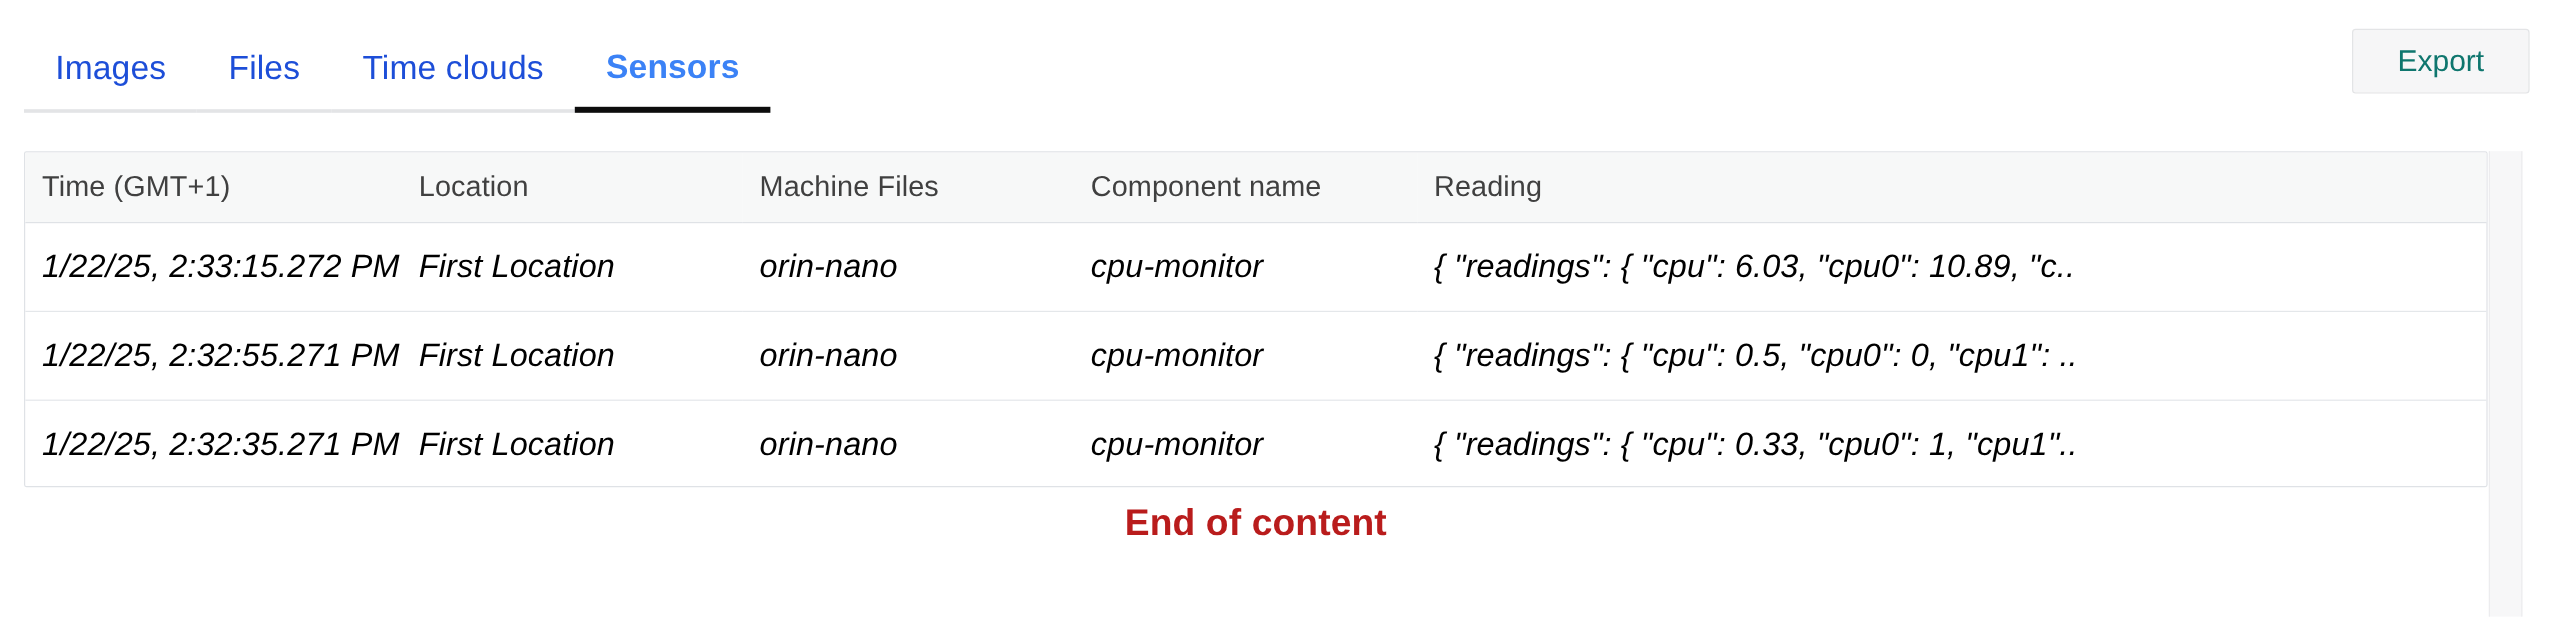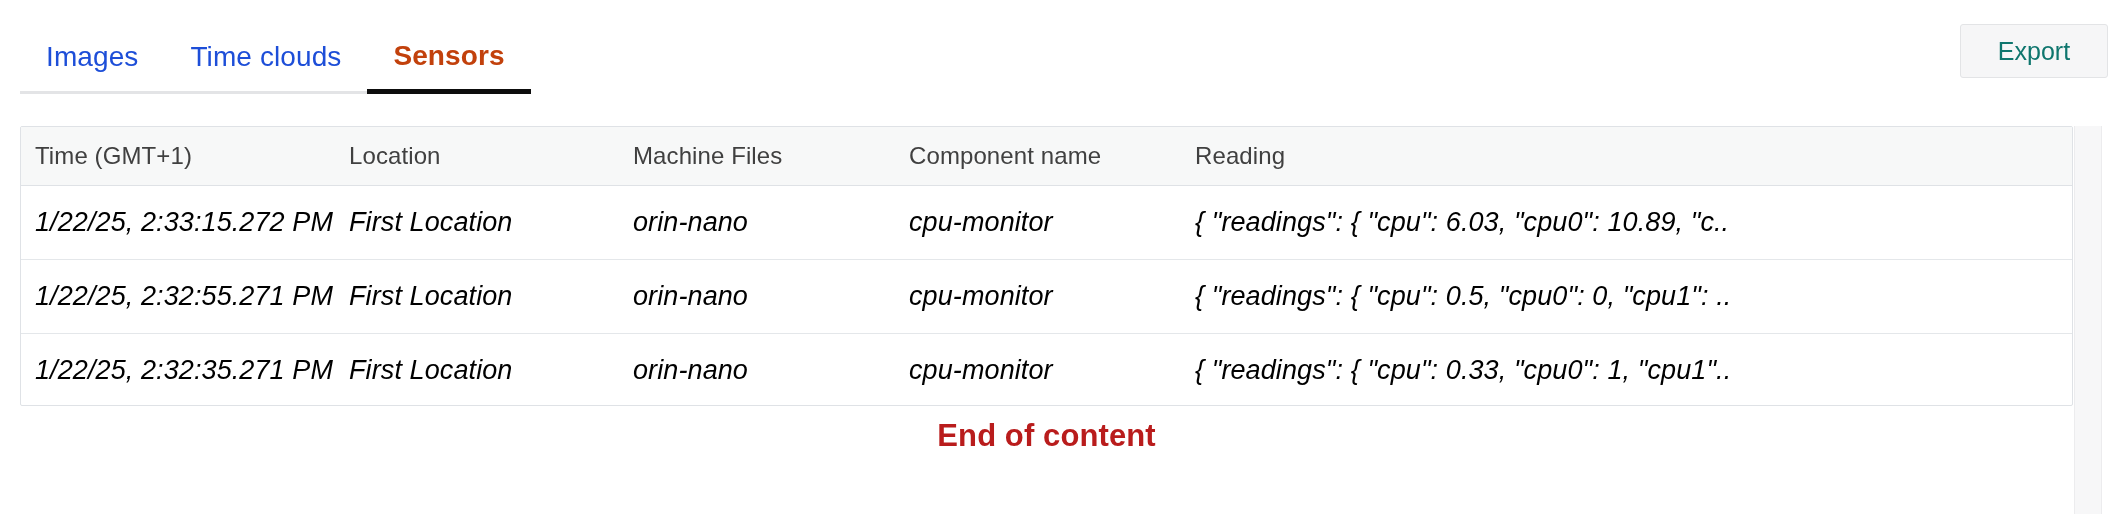--- a/index.html
+++ b/index.html
@@ -45,21 +45,21 @@
     font-size: 28px;
     line-height: 1;
     color: #1d4ed8;
     letter-spacing: 0.1px;
     border-bottom: 3px solid #e3e4e6;
     cursor: pointer;
     white-space: nowrap;
     user-select: none;
   }
   .tab.active {
-    color: #c2410c;
+    color: #3b82f6;
     font-weight: bold;
     border-bottom: 5px solid #0d0d0d;
   }
 
   
   .export-btn {
     position: absolute;
     right: 20px;
     top: 24px;
     width: 148px;
@@ -167,20 +167,23 @@
 </style>
 </head>
 <body>
 
 <div class="tabbar">
   <div class="tabs">
     <div class="tab">
       <span>Images</span>
     </div>
     <div class="tab">
+      <span>Files</span>
+    </div>
+    <div class="tab">
       <span>Time clouds</span>
     </div>
     <div class="tab active">
       <span>Sensors</span>
     </div>
   </div>
 
   <div class="export-btn">
     <span>Export</span>
   </div>

